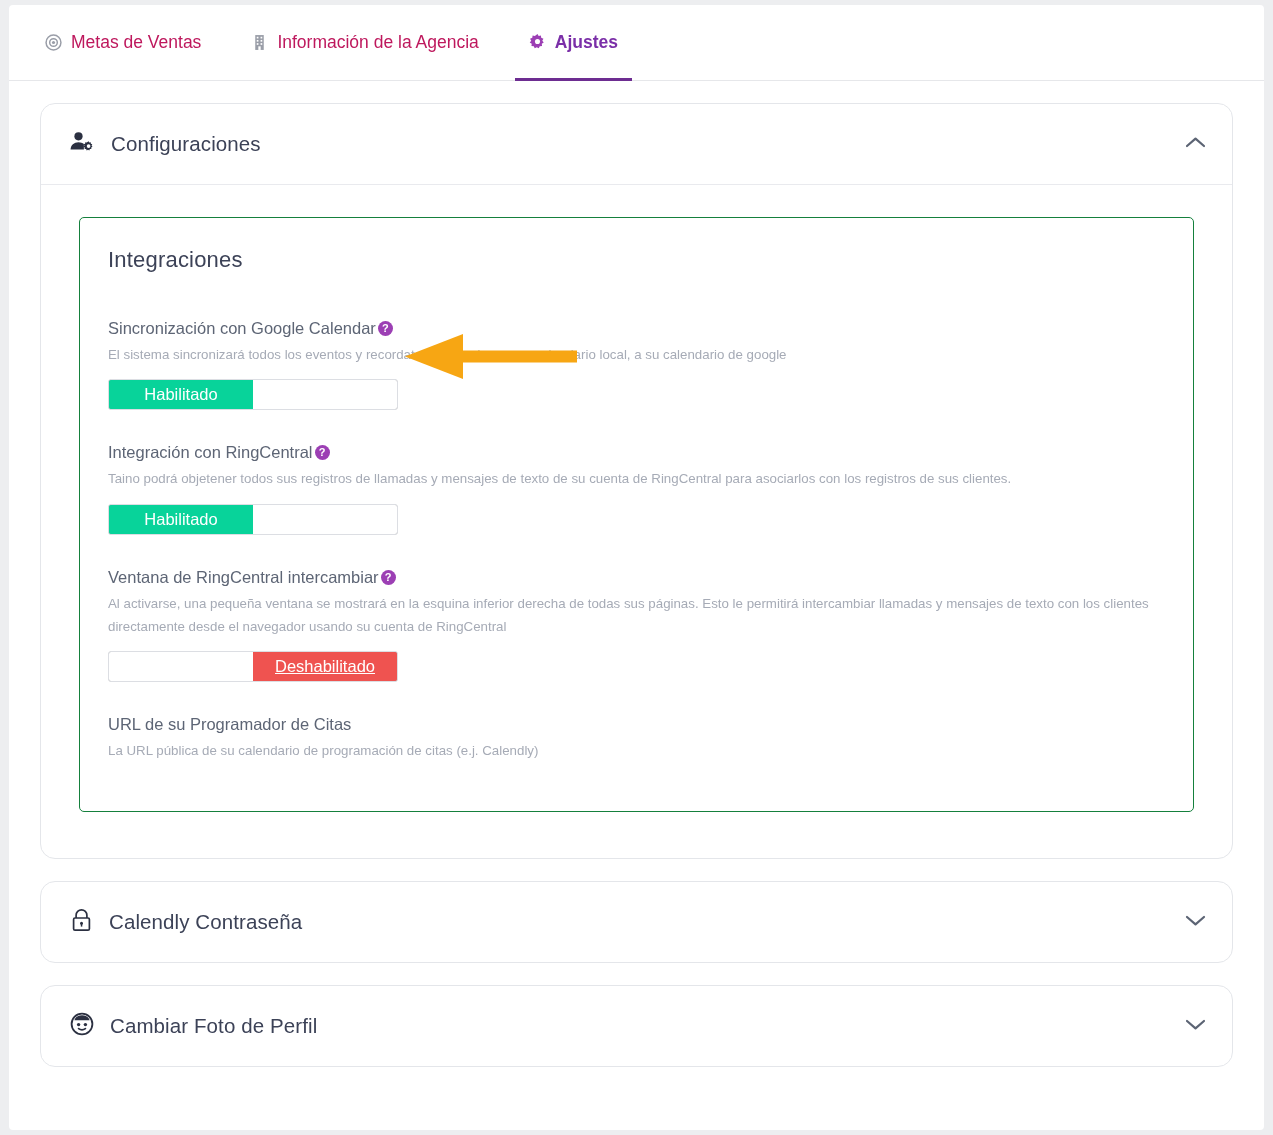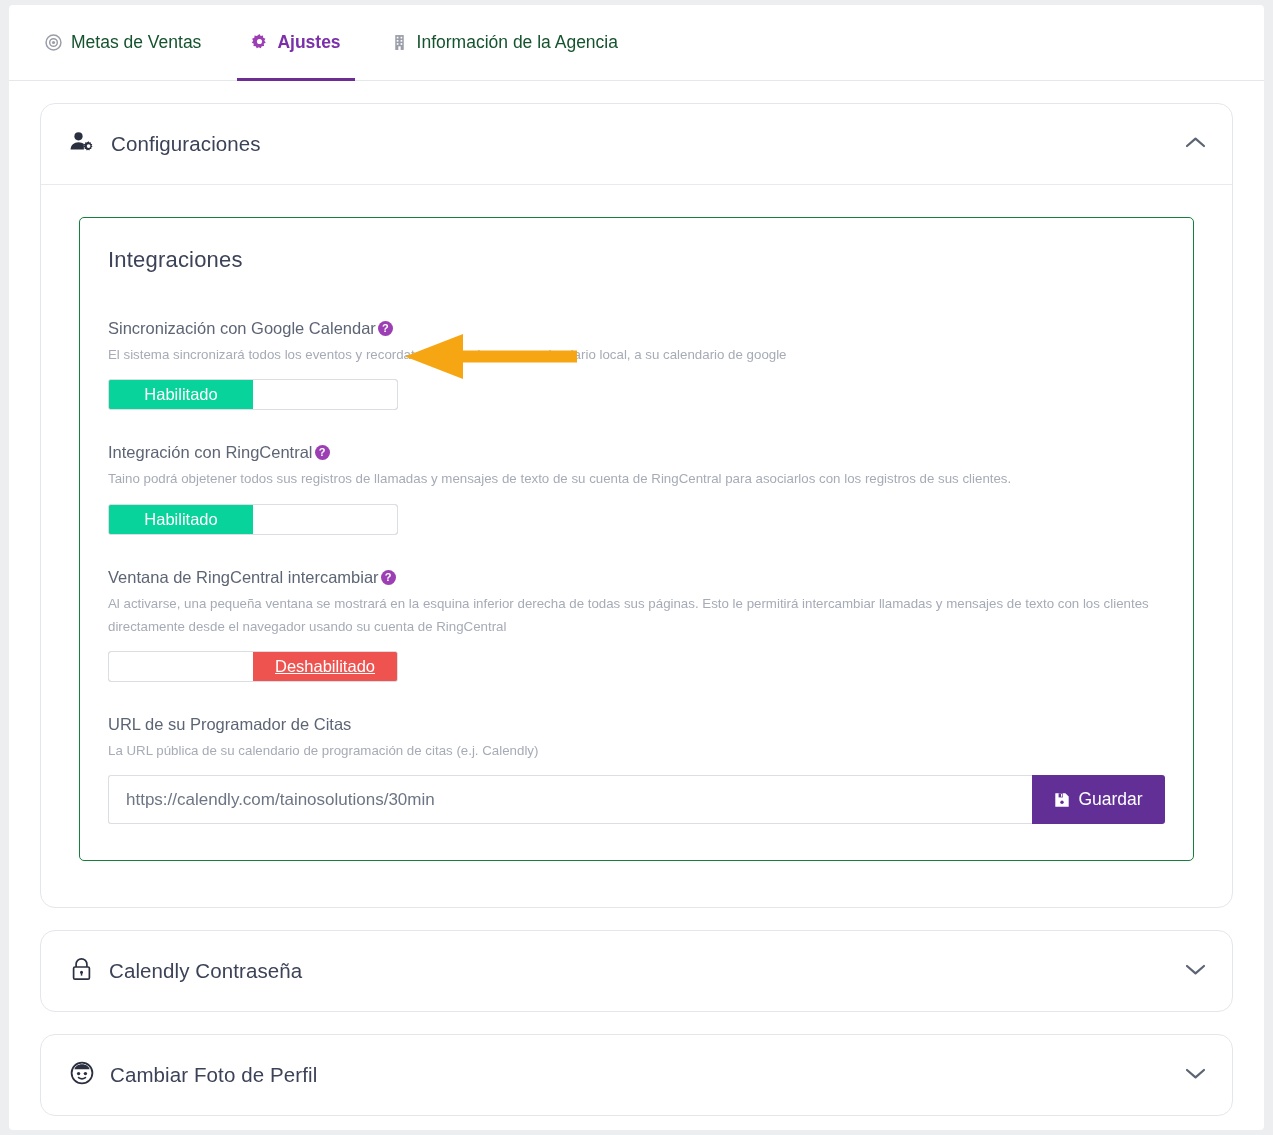--- a/index.html
+++ b/index.html
@@ -32,21 +32,21 @@
     padding-left: 22px;
   }
   .tab {
     position: relative;
     display: flex;
     align-items: center;
     gap: 9px;
     height: 76px;
     padding: 0 14px;
     font-size: 17.5px;
-    color: #14532d;
+    color: #be185d;
     cursor: pointer;
     white-space: nowrap;
   }
   .tab + .tab { margin-left: 22px; }
   .tab.active { color: #7b2fa8; font-weight: bold; }
   .tab.active::after {
     content: "";
     position: absolute;
     left: 0; right: 0; bottom: 0;
     height: 3px;
@@ -199,46 +199,46 @@
       <span>
         <svg width="17" height="17" viewBox="0 0 16 16">
           <circle cx="8" cy="8" r="7" fill="none" stroke="#9a9ea8" stroke-width="1.4"></circle>
           <circle cx="8" cy="8" r="3.6" fill="none" stroke="#9a9ea8" stroke-width="1.4"></circle>
           <circle cx="8" cy="8" r="1.5" fill="#9a9ea8"></circle>
         </svg>
       </span>
       <span>Metas de Ventas</span>
     </div>
 
-    <div class="tab active">
-      <span>
-        <svg width="17" height="17" viewBox="0 0 16 16">
-          <path fill="#9c3fb4" d="M8 0l1.1 1.9 2.1-.5.3 2.2 2.1.8-1.1 1.9 1.4 1.7-1.9 1.2.3 2.2-2.2.1-.9 2-1.9-1.1-1.9 1.1-.9-2-2.2-.1.3-2.2L.7 8.0 2.1 6.3 1.0 4.4l2.1-.8.3-2.2 2.1.5z"></path>
-          <circle cx="8" cy="7" r="2.4" fill="#ffffff"></circle>
-        </svg>
-      </span>
-      <span>Ajustes</span>
-    </div>
-
     <div class="tab">
       <span>
         <svg width="17" height="17" viewBox="0 0 16 16">
           <rect x="4" y="1" width="8" height="14" fill="#9a9ea8"></rect>
           <rect x="5.4" y="2.6" width="1.6" height="1.6" fill="#fff"></rect>
           <rect x="9" y="2.6" width="1.6" height="1.6" fill="#fff"></rect>
           <rect x="5.4" y="5.6" width="1.6" height="1.6" fill="#fff"></rect>
           <rect x="9" y="5.6" width="1.6" height="1.6" fill="#fff"></rect>
           <rect x="5.4" y="8.6" width="1.6" height="1.6" fill="#fff"></rect>
           <rect x="9" y="8.6" width="1.6" height="1.6" fill="#fff"></rect>
           <rect x="6.9" y="11.6" width="2.2" height="3.4" fill="#fff"></rect>
         </svg>
       </span>
       <span>Información de la Agencia</span>
     </div>
 
+    <div class="tab active">
+      <span>
+        <svg width="17" height="17" viewBox="0 0 16 16">
+          <path fill="#9c3fb4" d="M8 0l1.1 1.9 2.1-.5.3 2.2 2.1.8-1.1 1.9 1.4 1.7-1.9 1.2.3 2.2-2.2.1-.9 2-1.9-1.1-1.9 1.1-.9-2-2.2-.1.3-2.2L.7 8.0 2.1 6.3 1.0 4.4l2.1-.8.3-2.2 2.1.5z"></path>
+          <circle cx="8" cy="7" r="2.4" fill="#ffffff"></circle>
+        </svg>
+      </span>
+      <span>Ajustes</span>
+    </div>
+
   </div>
 
   <div class="card">
 
     <div class="card-head">
       <span class="head-icon">
         <svg width="25" height="22" viewBox="0 0 25 22">
           <circle cx="8.5" cy="5.3" r="4.1" fill="#2b3041"></circle>
           <path d="M0.6 18.5c0-4.4 3.5-7.3 7.9-7.3 2.1 0 4 .7 5.4 1.8v5.5z" fill="#2b3041"></path>
           <path fill="#2b3041" d="M18.6 10.3l.7 1.3 1.4-.35.2 1.5 1.4.55-.75 1.3.95 1.15-1.3.8.2 1.5-1.5.07-.6 1.35-1.3-.75-1.3.75-.6-1.35-1.5-.07.2-1.5-1.3-.8.95-1.15-.75-1.3 1.4-.55.2-1.5 1.4.35z"></path>
@@ -294,34 +294,20 @@
             <div class="seg off"></div>
             <div class="seg on-red">Deshabilitado</div>
           </div>
         </div>
 
         <div class="field">
           <div class="field-label">
             <span>URL de su Programador de Citas</span>
           </div>
           <div class="field-desc">La URL pública de su calendario de programación de citas (e.j. Calendly)</div>
-          <div class="url-row">
-            <input class="url-input" type="text" value="https://calendly.com/tainosolutions/30min" style="">
-            <button class="save-btn">
-              <span>
-                <svg width="16" height="16" viewBox="0 0 16 16">
-                  <path d="M1.3 1.3h10.1L14.7 4.6v10.1H1.3z" fill="#ffffff"></path>
-                  <rect x="4.6" y="1.3" width="4.3" height="4.1" fill="#622f96"></rect>
-                  <rect x="7.0" y="2.0" width="1.3" height="2.7" fill="#ffffff"></rect>
-                  <circle cx="8" cy="10.3" r="1.7" fill="#622f96"></circle>
-                </svg>
-              </span>
-              <span>Guardar</span>
-            </button>
-          </div>
         </div>
 
       </div>
     </div>
   </div>
 
   <div class="card">
     <div class="card-head">
       <span class="head-icon">
         <svg width="23" height="24" viewBox="0 0 22 24">

